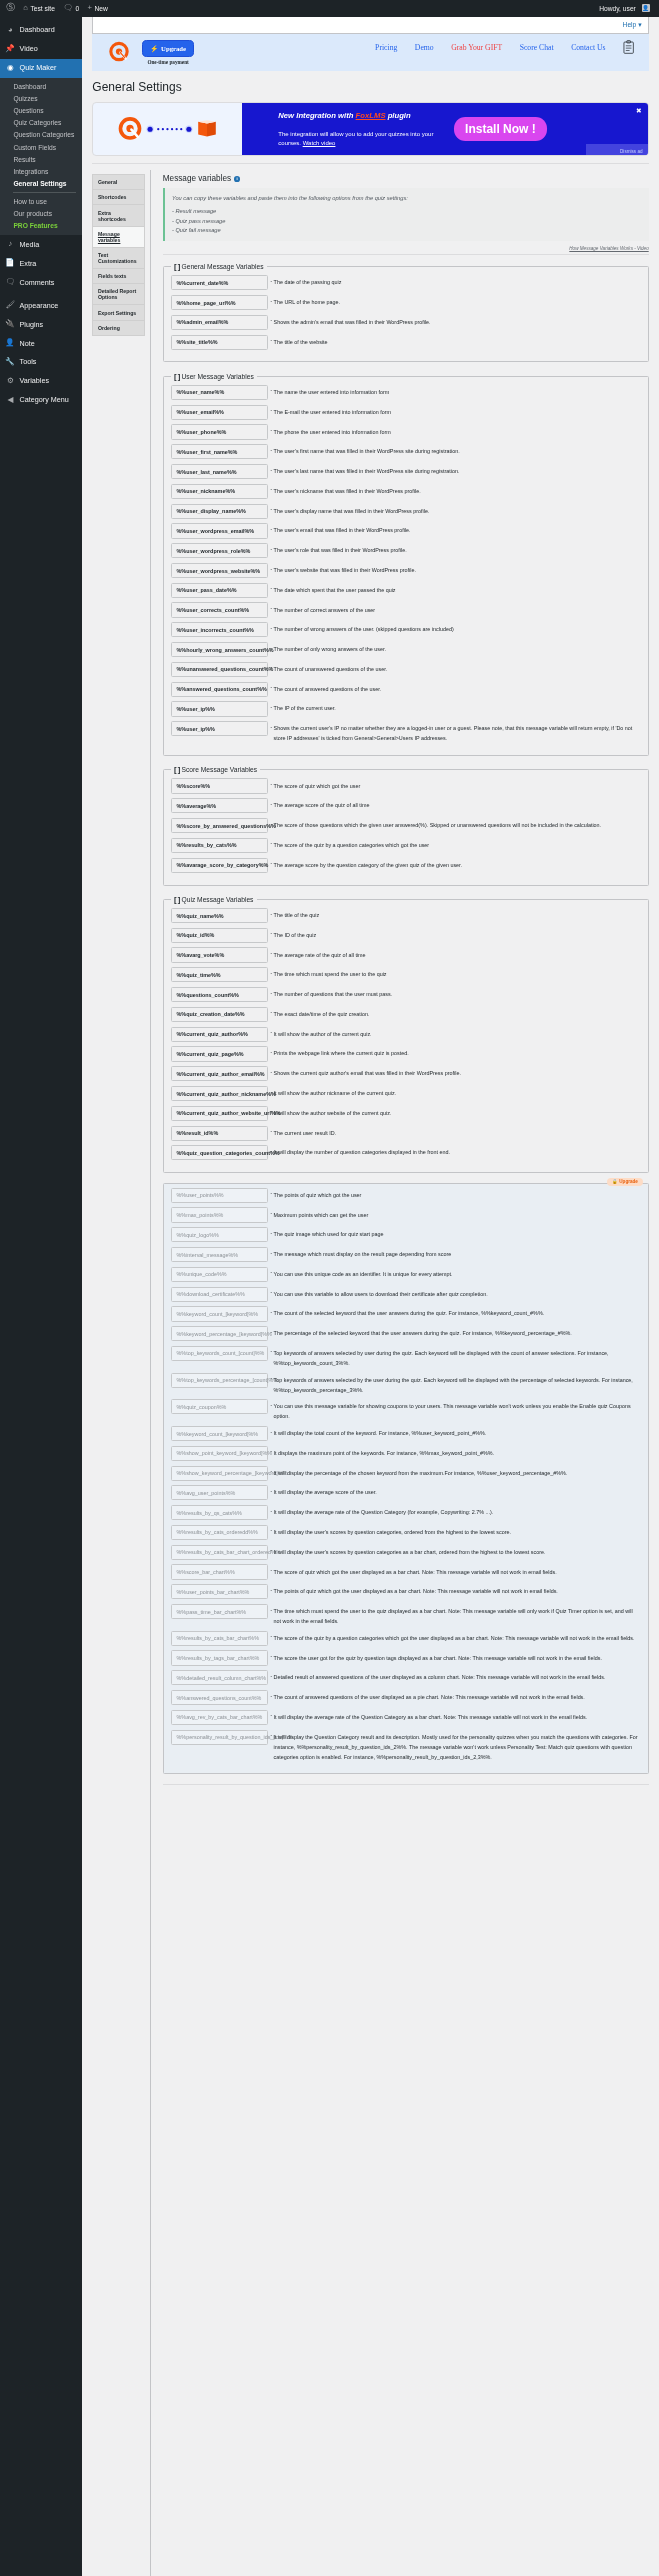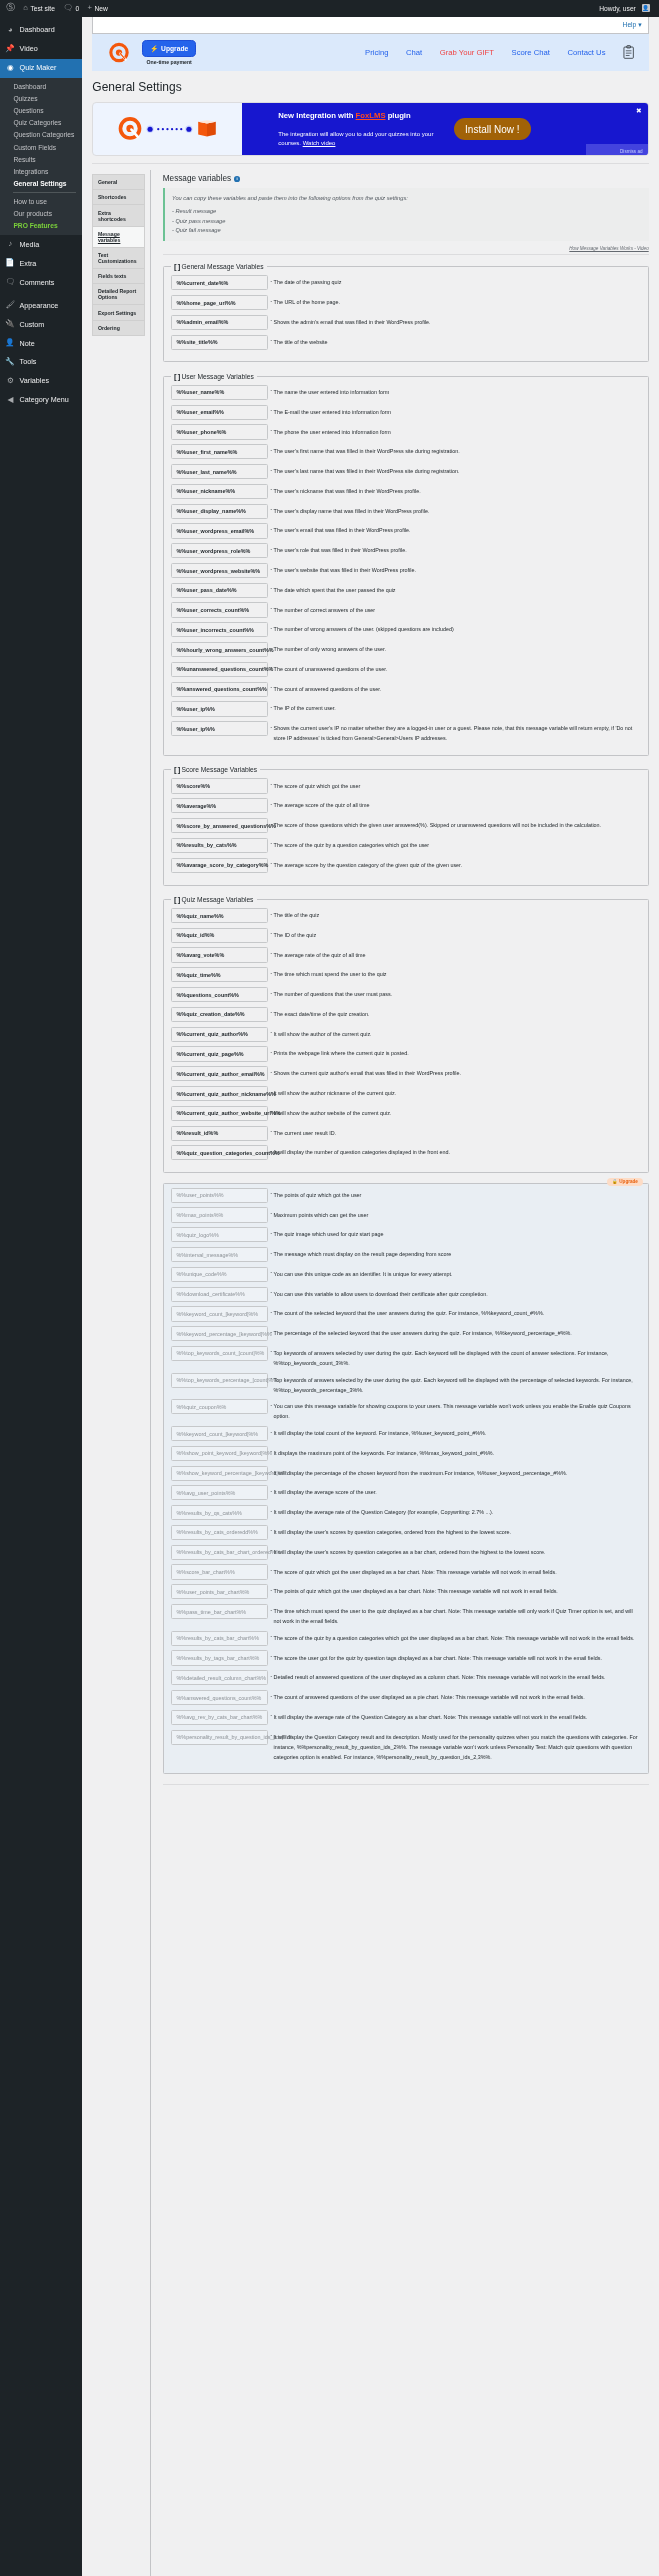--- a/index.html
+++ b/index.html
@@ -52,21 +52,21 @@
     position:absolute; top:16.5px; left:82px; width:577px; background:#f0f0f1;
     min-height:3492px;
   }
   .screen-meta{ height:17.5px; background:#fff; border:0.5px solid #c3c4c7; border-top:none;
     margin:0 10.3px 0 10.3px; display:flex; justify-content:flex-end; align-items:center; padding-right:6.2px;}
   .help-tab{ font-size:6.7px; color:#2271b1; cursor:pointer; }
 
   
   .promo-bar{
     background:#dbe9fb; margin:0 10.3px; padding:6.2px 14.4px;
-    display:flex; align-items:center; gap:11.3px;
+    display:flex; align-items:flex-start; gap:11.3px;font-family:Liberation Serif, serif;
   }
   .promo-logo{ width:24px; height:24px; flex:0 0 auto; }
   .upgrade-btn{
     background:#2563eb; color:#fff; border:1px solid #1d4ed8; border-radius:4.6px;
     padding:3.6px 7.2px; font-size:6.7px; font-weight:bold; display:inline-flex; align-items:center; gap:2.6px;
     cursor:pointer;
   }
   .upgrade-wrap{ display:flex; flex-direction:column; align-items:center; gap:1.5px; }
   .one-time{ font-size:5.2px; color:#1d2327; font-weight:bold; }
   .promo-links{ margin-left:auto; display:flex; align-items:center; gap:17.5px; font-size:7.7px; }
@@ -86,28 +86,28 @@
   .fox-left{ width:149px; display:flex; align-items:center; justify-content:center; gap:2.1px; position:relative; z-index:2;}
   .fox-right{
     flex:1; background:#1717cf; position:relative; display:flex; align-items:center;
     padding:5.2px 10.3px 5.2px 36px; color:#fff;
     clip-path: ellipse(120% 180% at 72% 50%);
   }
   .fox-dots{ position:absolute; inset:0;
     background-image:radial-gradient(#5b5bdd 0.5px, transparent 0.5px);
     background-size:9.3px 9.3px; opacity:.7; pointer-events:none;}
   .fox-txt{ position:relative; z-index:2; max-width:160px; }
-  .fox-h{ font-size:7.7px; font-weight:bold; line-height:1.35; margin-bottom:9px;}
+  .fox-h{ font-size:7.7px; font-weight:bold; line-height:1.35; margin-bottom:9px;font-style:italic;}
   .fox-h a{ color:#ff4b1f; text-decoration:underline; }
   .fox-p{ font-size:6px; line-height:1.4; }
   .fox-p a{ color:#fff; text-decoration:underline;}
   .install-btn{
     position:relative; z-index:3; margin-left:15.5px;
-    background:#a16207; color:#fff; border:none; border-radius:11.3px;
-    padding:5.2px 11.3px; font-size:10px; font-weight:normal; cursor:pointer; white-space:nowrap;
+    background:#d946ef; color:#fff; border:none; border-radius:11.3px;
+    padding:5.2px 11.3px; font-size:12px; font-weight:bold; cursor:pointer; white-space:nowrap;
   }
   .fox-close{ position:absolute; top:4.1px; right:6.2px; z-index:4; color:#fff; font-size:6.7px; cursor:pointer;}
   .dismiss-ad{ position:absolute; bottom:1.5px; right:5.2px; z-index:4; color:#c7d2fe; font-size:4.6px; cursor:pointer;}
   .fox-dot-b{ position:absolute; right:0; bottom:0; width:62px; height:11.3px; background:#7b7bf0; opacity:.45;}
 
   .hr{ height:0.5px; background:#dcdcde; margin:7.2px 10.3px 0 10.3px; }
 
   
   .settings-wrap{ display:flex; padding:6.2px 10.3px 0 10.3px; align-items:flex-start; }
   .tabs-col{ width:53px; flex:0 0 53px; padding-top:4.1px; }
@@ -236,21 +236,21 @@
     <span class="mi">🗨</span>
     <span>Comments</span>
   </div>
   <div class="sidebar-gap"></div>
   <div class="menu-top">
     <span class="mi">🖌</span>
     <span>Appearance</span>
   </div>
   <div class="menu-top">
     <span class="mi">🔌</span>
-    <span>Custom</span>
+    <span>Plugins</span>
   </div>
   <div class="menu-top">
     <span class="mi">👤</span>
     <span>Note</span>
   </div>
   <div class="menu-top">
     <span class="mi">🔧</span>
     <span>Tools</span>
   </div>
   <div class="menu-top">
@@ -278,21 +278,21 @@
     </svg>
     <div class="upgrade-wrap">
       <div class="upgrade-btn">
         <span>⚡</span>
         <span>Upgrade</span>
       </div>
       <div class="one-time">One-time payment</div>
     </div>
     <div class="promo-links">
       <a href="#">Pricing</a>
-      <a href="#">Chat</a>
+      <a href="#">Demo</a>
       <a href="#" class="gift">Grab Your GIFT</a>
       <a href="#">Score Chat</a>
       <a href="#">Contact Us</a>
       <svg class="clipboard-ico" viewBox="0 0 24 30">
         <rect x="2" y="4" width="20" height="24" rx="2" fill="none" stroke="#1d2327" stroke-width="1.6"></rect>
         <rect x="8" y="1" width="8" height="5" rx="1.5" fill="none" stroke="#1d2327" stroke-width="1.6"></rect>
         <path d="M6 12h12M6 17h12M6 22h8" stroke="#1d2327" stroke-width="1.4"></path>
       </svg>
     </div>
   </div>

